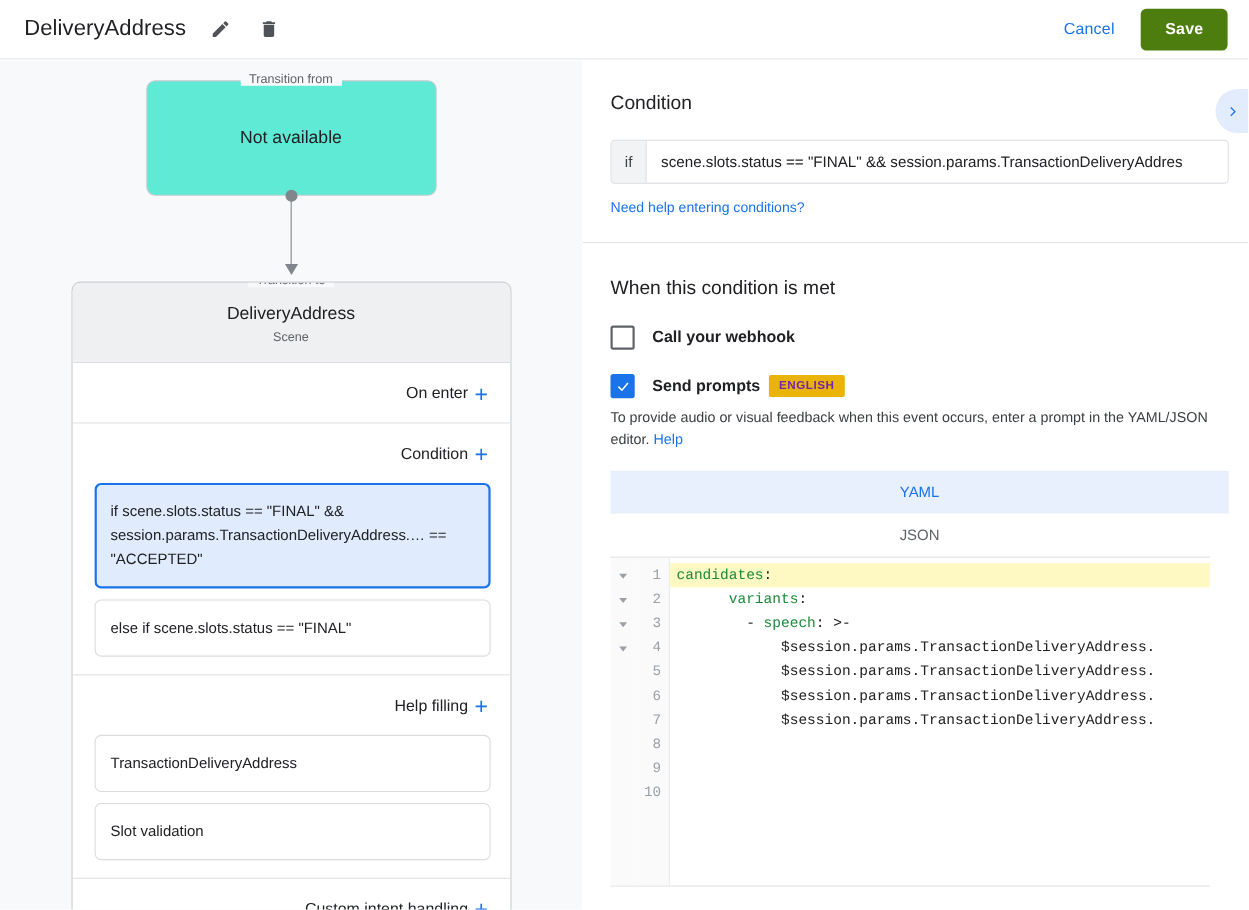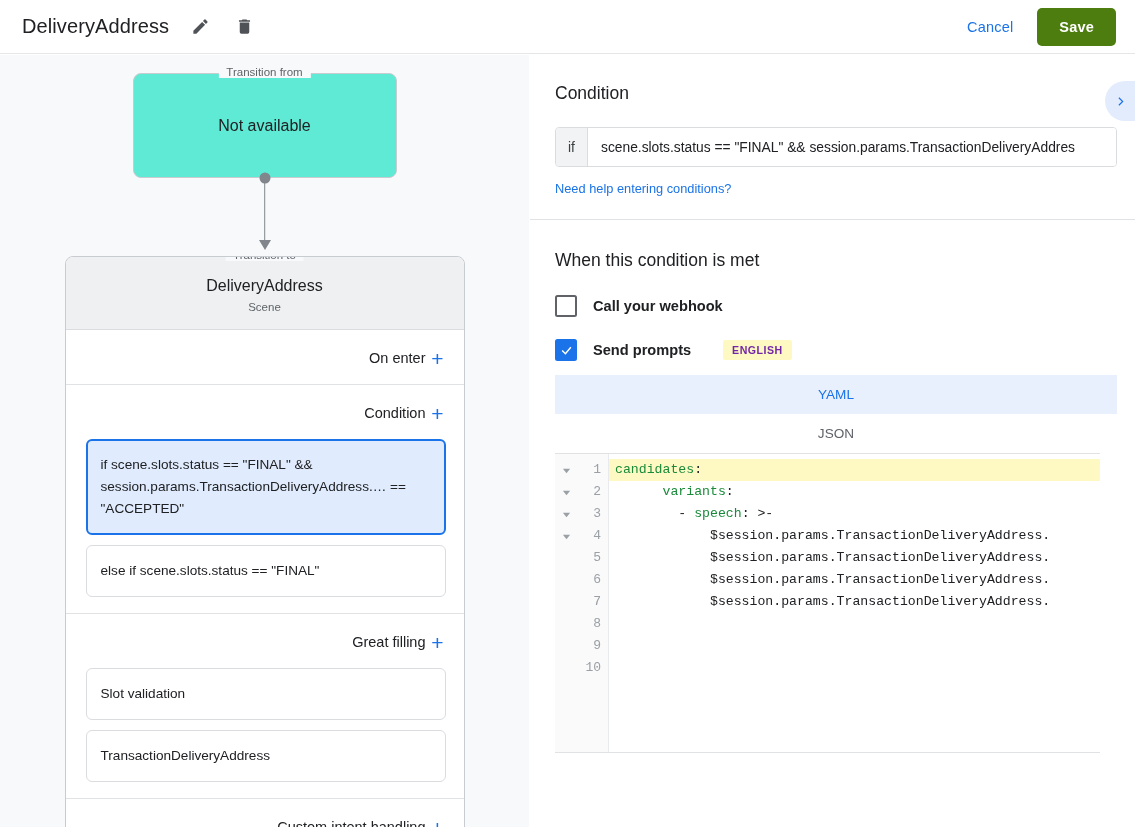--- a/index.html
+++ b/index.html
@@ -166,21 +166,21 @@
   }
   .cbox.checked {
     background: #1a73e8; border-color: #1a73e8;
     display: flex; align-items: center; justify-content: center;
   }
   .cbox.checked svg { stroke: #fff; stroke-width: 2.6; fill: none; }
   .check-label {
     margin-left: 16px; font-size: 14.6px; font-weight: bold; color: #202124;
   }
   .lang-badge {
-    margin-left: 32px; background: #fef9c3; color: #7326a8;
+    margin-left: 8px; background: #eab308; color: #7326a8;
     font-size: 10.6px; font-weight: bold; letter-spacing: 0.5px;
     padding: 4px 9px; border-radius: 2px;
   }
   .desc-text {
     font-size: 13px; color: #3c4043; line-height: 1.54;
     max-width: 566px; margin-top: -6px; margin-bottom: 18px;
   }
   .desc-text a { color: #1a73e8; text-decoration: none; cursor: pointer; }
 
   .tabs { display: flex; margin-bottom: 0; flex-direction: column; }
@@ -284,26 +284,26 @@
           <button class="plus-btn">+</button>
         </div>
         <div class="section-body tight">
           <div class="item-card selected">if scene.slots.status == "FINAL" &amp;&amp; session.params.TransactionDeliveryAddress.… == "ACCEPTED"</div>
           <div class="item-card">else if scene.slots.status == "FINAL"</div>
         </div>
       </div>
 
       <div class="section">
         <div class="section-header">
-          <span class="section-title">Great filling</span>
+          <span class="section-title">Help filling</span>
           <button class="plus-btn">+</button>
         </div>
         <div class="section-body tight">
+          <div class="item-card">TransactionDeliveryAddress</div>
           <div class="item-card">Slot validation</div>
-          <div class="item-card">TransactionDeliveryAddress</div>
         </div>
       </div>
 
       <div class="section">
         <div class="section-header">
           <span class="section-title">Custom intent handling</span>
           <button class="plus-btn">+</button>
         </div>
       </div>
 
@@ -342,20 +342,24 @@
       <div class="check-row" style="margin-bottom:14px;">
         <div class="cbox checked">
           <svg width="13" height="13" viewBox="0 0 24 24">
             <polyline points="4,12 10,18 20,6"></polyline>
           </svg>
         </div>
         <span class="check-label">Send prompts</span>
         <span class="lang-badge">ENGLISH</span>
       </div>
 
+      <p class="desc-text">
+        <span>To provide audio or visual feedback when this event occurs, enter a prompt in the YAML/JSON editor.</span>
+        <a>Help</a>
+      </p>
 
       <div class="tabs">
         <button class="tab active">YAML</button>
         <button class="tab">JSON</button>
       </div>
 
       <div class="editor">
         <div class="gutter-fold">
             <div class="fold-cell">
               <svg width="9" height="9" viewBox="0 0 10 10">

